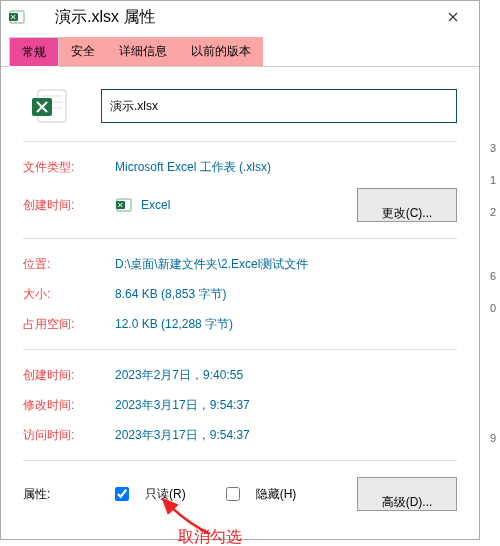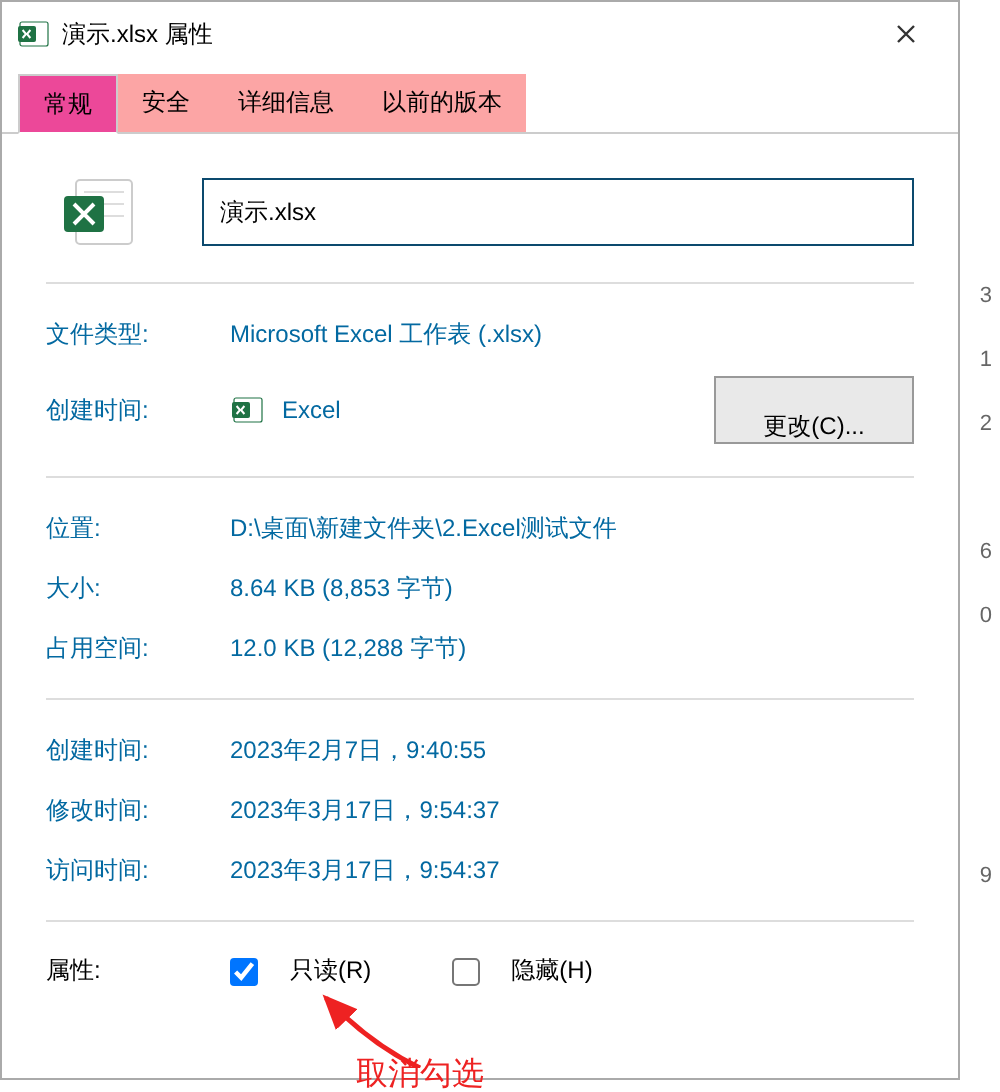--- a/index.html
+++ b/index.html
@@ -24,21 +24,21 @@
     display: flex;
     align-items: center;
     padding: 0 6px 0 8px;
     background: #fff;
   }
   .title-icon {
     width: 16px; height: 16px;
     display: flex; align-items: center; justify-content: center;
     margin-right: 6px;
   }
-  .titlebar .title { flex: 1; font-size: 12px; color: #000; }
+  .titlebar .title { flex: 1; font-size: 16px; color: #000; margin-left: 24px; }
   .close-btn {
     width: 40px; height: 28px;
     display: flex; align-items: center; justify-content: center;
     cursor: pointer;
     color: #333;
     font-size: 14px;
   }
   .tabs {
     display: flex;
     padding: 4px 8px 0 8px;
@@ -86,21 +86,21 @@
     margin: 10px 0;
   }
   .row {
     display: flex;
     align-items: center;
     padding: 6px 0;
     min-height: 30px;
   }
   .row .label {
     width: 92px;
-    color: #0369a1;
+    color: #ef4444;
     flex-shrink: 0;
   }
   .row .value {
     color: #0369a1;
     flex: 1;
   }
   .open-icon {
     width: 18px; height: 18px;
     margin-right: 8px;
     display: inline-flex; align-items: center; justify-content: center;
@@ -265,20 +265,21 @@
       <span class="label">属性:</span>
       <label class="checkbox-wrap">
         <input type="checkbox" id="ro" checked="" style="">
         <span>只读(R)</span>
       </label>
       <label class="checkbox-wrap">
         <input type="checkbox" id="hd" style="">
         <span>隐藏(H)</span>
       </label>
       <span class="spacer"></span>
+      <button class="adv-btn">高级(D)...</button>
     </div>
 
   </div>
 </div>
 
 <div class="right-edge">
   <div style="top:140px">3</div>
   <div style="top:172px">1</div>
   <div style="top:204px">2</div>
   <div style="top:268px">6</div>

